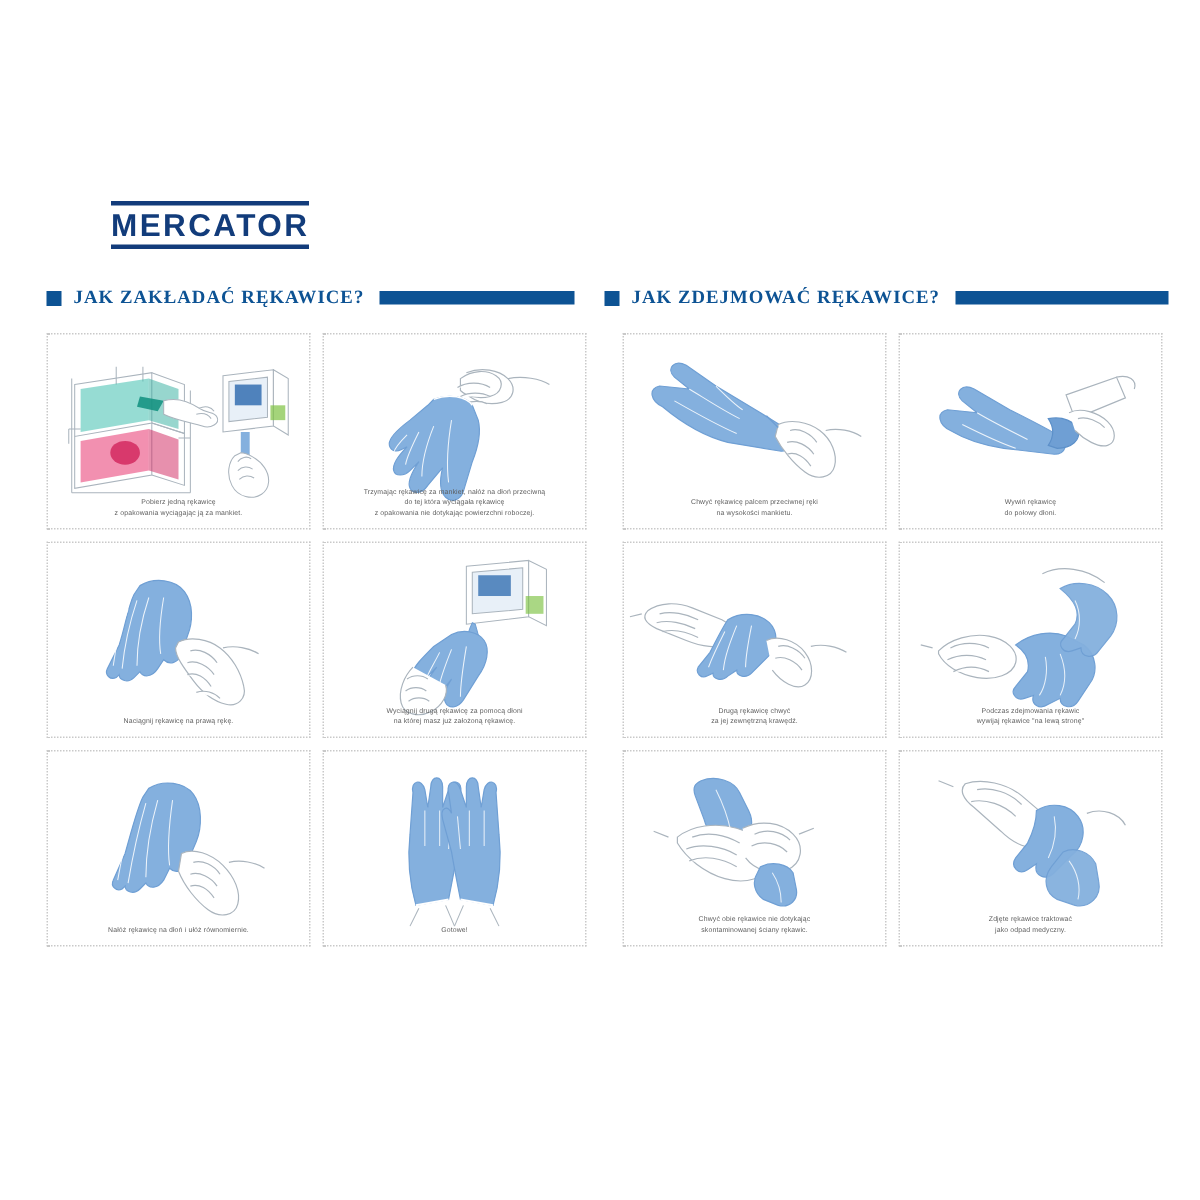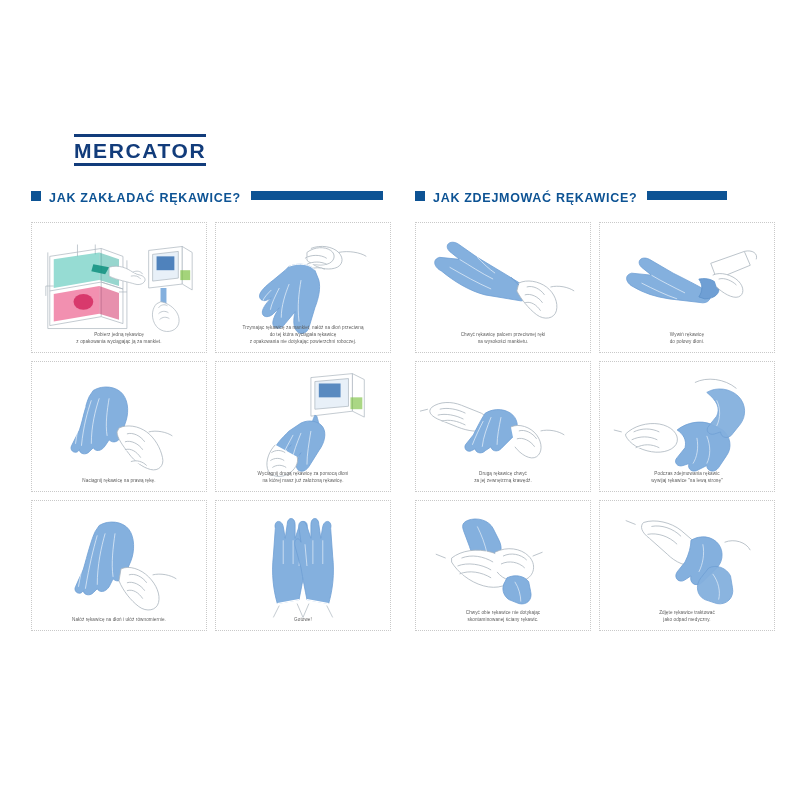--- a/index.html
+++ b/index.html
@@ -15,23 +15,23 @@
   .logo{position:absolute;left:38px;top:134px;}
   .logo-word{
     font-size:21px;font-weight:bold;letter-spacing:1.6px;
     color:#123c7b;line-height:1;
     border-top:3px solid #123c7b;
     border-bottom:3px solid #123c7b;
     padding:3px 0 2px 0;display:inline-block;margin-left:36px;
   }
 
   
-  .col-head{position:absolute;display:flex;align-items:flex-start;gap:8px;}
+  .col-head{position:absolute;display:flex;align-items:center;gap:8px;font-family:Liberation Serif, serif;}
   .col-head.left{left:31px;top:191px;width:352px;}
-  .col-head.right{left:415px;top:191px;width:312px;}
+  .col-head.right{left:403px;top:191px;width:376px;}
   .head-bullet{width:10px;height:10px;background:#0d5394;flex:0 0 auto;}
   .head-text{
     font-size:12.5px;font-weight:bold;color:#0d5394;
     letter-spacing:0.7px;white-space:nowrap;
   }
   .head-bar{height:9px;background:#0d5394;flex:1 1 auto;min-width:24px;margin-left:2px;}
 
   
   .grid{position:absolute;display:grid;gap:8px;}
   .grid.left{left:31px;top:222px;grid-template-columns:176px 176px;}

